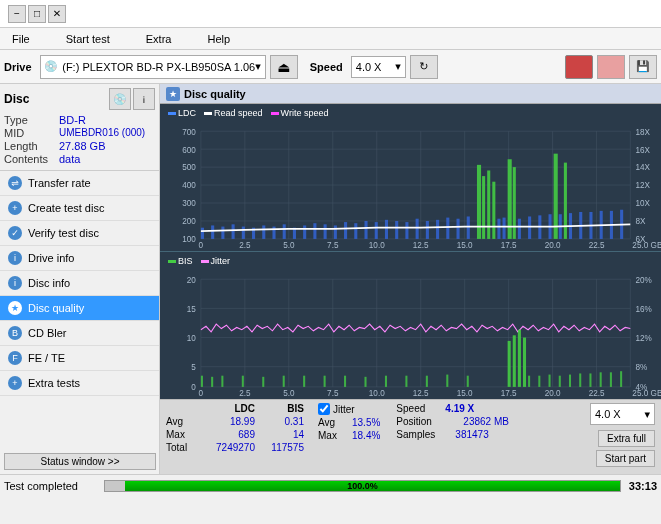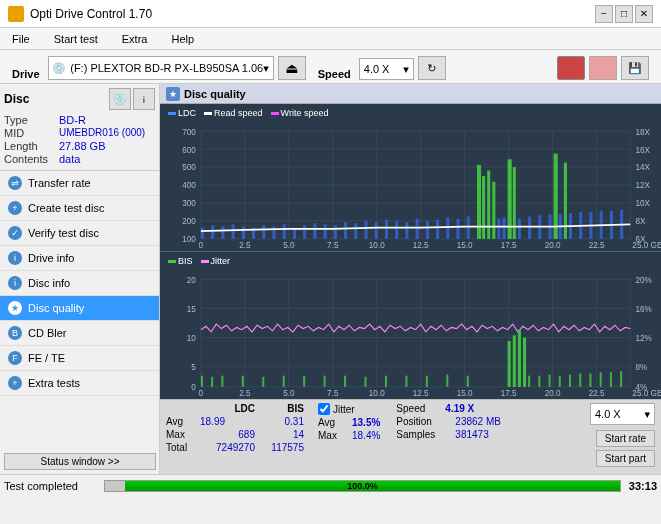--- a/index.html
+++ b/index.html
@@ -24,31 +24,31 @@
     }
 
     
     .menu-bar {
       background: #f5f5f5;
       display: flex;
       align-items: center;
       padding: 2px 4px;
       border-bottom: 1px solid #ccc;
       height: 22px;
-      gap: 8px;
+      gap: 20px;
     }
     .menu-item { padding: 2px 8px; cursor: pointer; font-size: 11px; }
 
     
     .toolbar {
       background: #f5f5f5;
       border-bottom: 1px solid #ccc;
       display: flex;
-      align-items: flex-end;
-      padding: 3px 12px;
+      align-items: center;
+      padding: 3px 4px;
       height: 34px;
       gap: 4px;
     }
     .toolbar-label { font-size: 11px; font-weight: bold; margin-right: 4px; }
     .drive-select {
       display: flex; align-items: center; background: white; border: 1px solid #aaa;
       padding: 2px 4px; height: 24px; min-width: 220px; font-size: 11px;
     }
     .drive-select-icon { margin-right: 4px; }
     .eject-btn {
@@ -147,24 +147,20 @@
     .speed-dropdown {
       background: white; border: 1px solid #aaa; padding: 1px 4px; height: 22px;
       font-size: 11px; min-width: 55px; display: inline-flex; align-items: center;
       justify-content: space-between; cursor: pointer;
     }
   </style>
 </head>
 <body>
 
 <div class="title-bar">
-  <div class="title-bar-left">
-    <span class="title-bar-icon"></span>
-    <span>Opti Drive Control 1.70</span>
-  </div>
   <div class="title-bar-controls">
     <div class="title-bar-btn">−</div>
     <div class="title-bar-btn">□</div>
     <div class="title-bar-btn">✕</div>
   </div>
 </div>
 
 <div class="menu-bar">
   <span class="menu-item">File</span>
   <span class="menu-item">Start test</span>
@@ -491,21 +487,21 @@
     <div class="stats-bar" style="height:75px;">
 
       <div style="display:flex;flex-direction:column;gap:2px;">
         <div style="display:flex;gap:4px;font-size:10px;font-weight:bold;">
           <span style="width:30px;"></span>
           <span style="width:55px;text-align:right;">LDC</span>
           <span style="width:45px;text-align:right;">BIS</span>
         </div>
         <div style="display:flex;gap:4px;font-size:10px;">
           <span style="width:30px;">Avg</span>
-          <span style="width:55px;text-align:left;color:#0000cc;">18.99</span>
+          <span style="width:55px;text-align:right;color:#0000cc;">18.99</span>
           <span style="width:45px;text-align:right;color:#0000cc;">0.31</span>
         </div>
         <div style="display:flex;gap:4px;font-size:10px;">
           <span style="width:30px;">Max</span>
           <span style="width:55px;text-align:right;color:#0000cc;">689</span>
           <span style="width:45px;text-align:right;color:#0000cc;">14</span>
         </div>
         <div style="display:flex;gap:4px;font-size:10px;">
           <span style="width:30px;">Total</span>
           <span style="width:55px;text-align:right;color:#0000cc;">7249270</span>
@@ -513,49 +509,49 @@
         </div>
       </div>
 
       <div style="display:flex;flex-direction:column;gap:2px;margin-left:6px;">
         <div class="checkbox-row">
           <input type="checkbox" checked="" style="width: 12px; height: 12px;">
           <span>Jitter</span>
         </div>
         <div style="display:flex;gap:4px;font-size:10px;">
           <span style="width:30px;">Avg</span>
-          <span style="color:#0000cc;font-weight:bold;">13.5%</span>
+          <span style="color:#0000cc;">13.5%</span>
         </div>
         <div style="display:flex;gap:4px;font-size:10px;">
           <span style="width:30px;">Max</span>
           <span style="color:#0000cc;">18.4%</span>
         </div>
       </div>
 
       <div style="display:flex;flex-direction:column;gap:2px;margin-left:8px;">
         <div style="display:flex;gap:4px;font-size:10px;align-items:center;">
           <span style="width:45px;">Speed</span>
           <span style="color:#0000cc;font-weight:bold;">4.19 X</span>
         </div>
-        <div style="display:flex;gap:4px;font-size:10px;">
+        <div style="display:flex;gap:12px;font-size:10px;">
           <span style="width:55px;">Position</span>
           <span style="color:#0000cc;">23862 MB</span>
         </div>
         <div style="display:flex;gap:4px;font-size:10px;">
           <span style="width:55px;">Samples</span>
           <span style="color:#0000cc;">381473</span>
         </div>
       </div>
 
       <div style="display:flex;flex-direction:column;gap:3px;margin-left:auto;align-items:flex-end;">
         <div class="speed-dropdown" style="width:65px;height:22px;margin-bottom:2px;">
           <span>4.0 X</span>
           <span>▾</span>
         </div>
-        <button class="start-btn">Start rate</button>
+        <button class="start-btn">Extra full</button>
         <button class="start-btn">Start part</button>
       </div>
     </div>
 
   </div>
 </div>
 
 <div class="status-bar">
   <span class="status-text">Test completed</span>
   <div class="progress-container">

